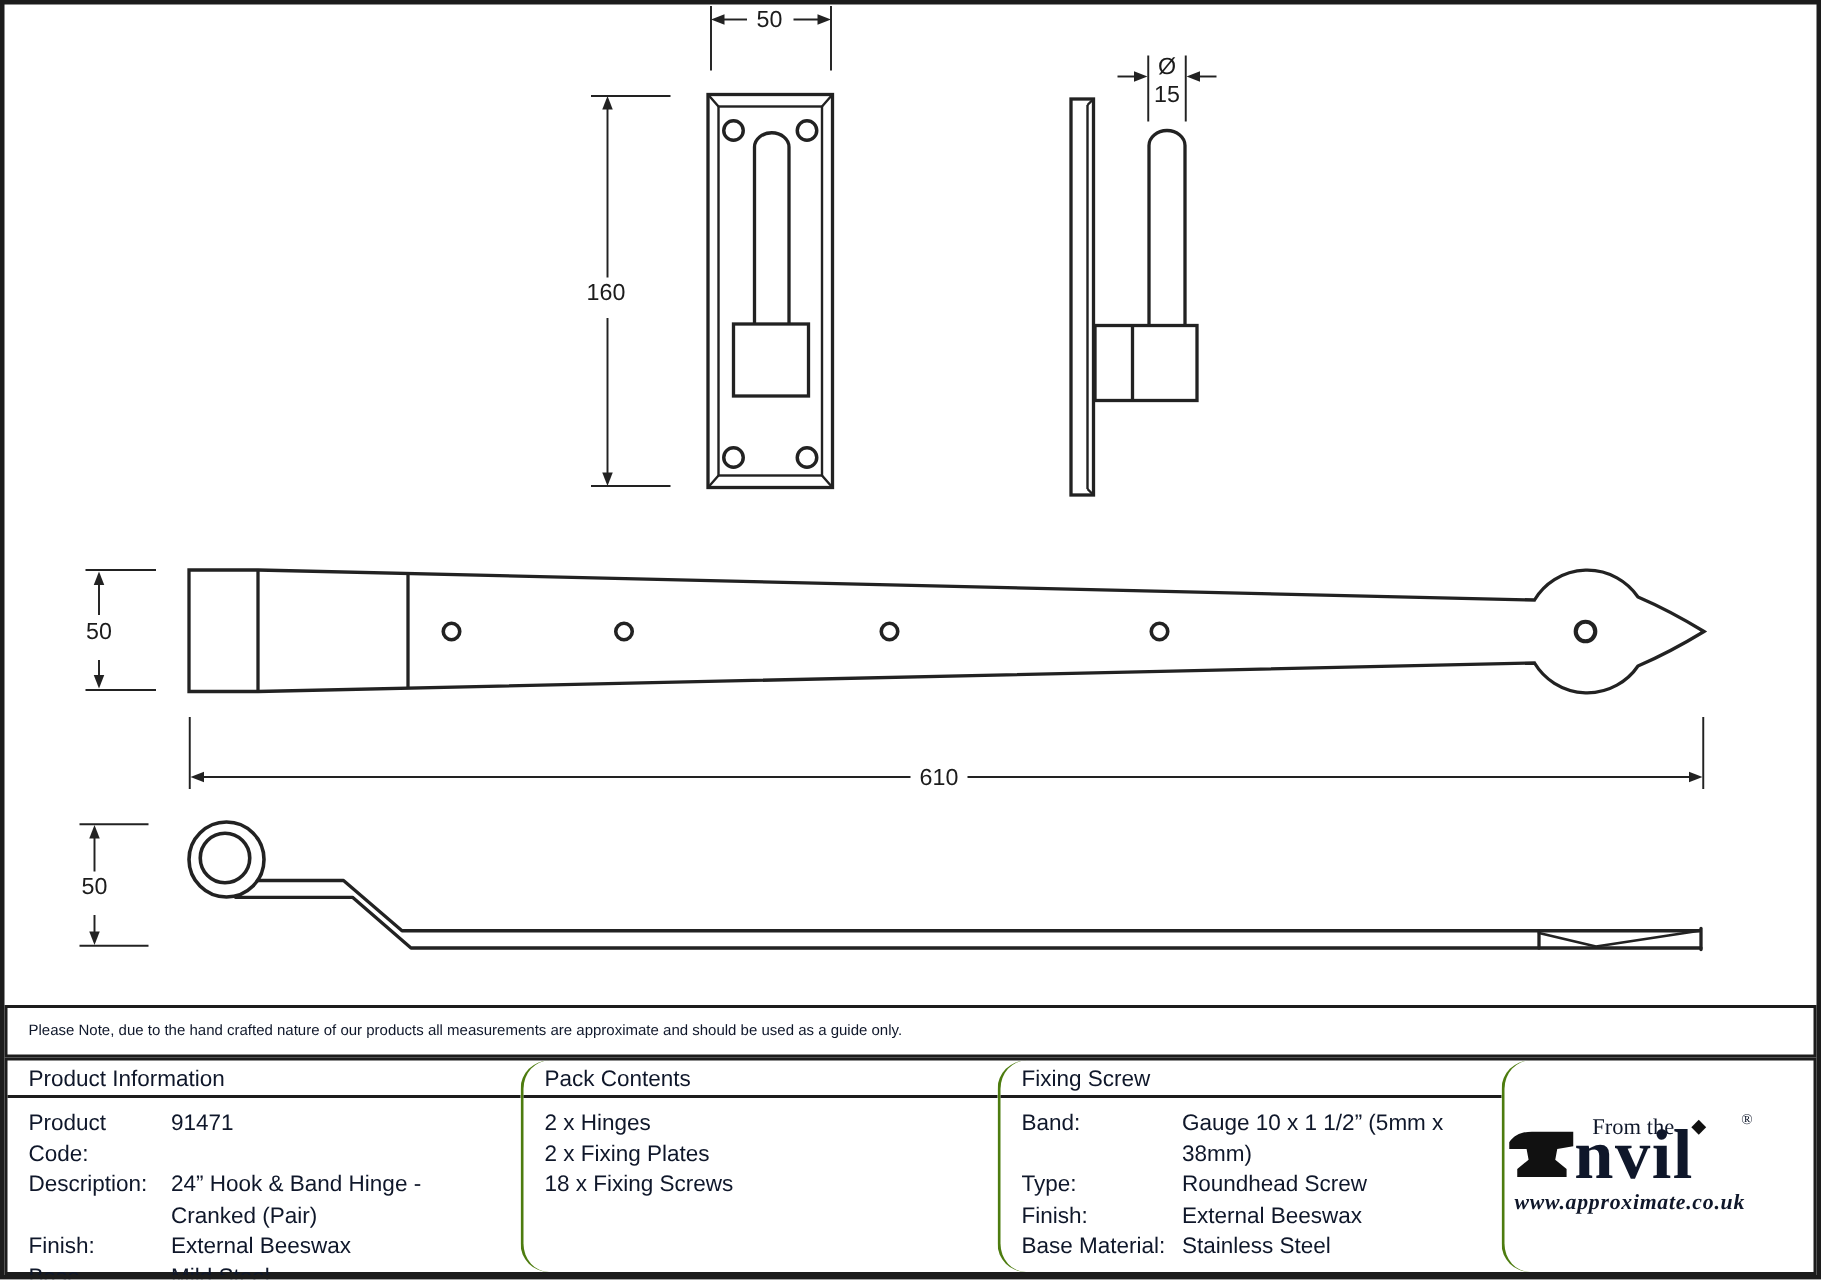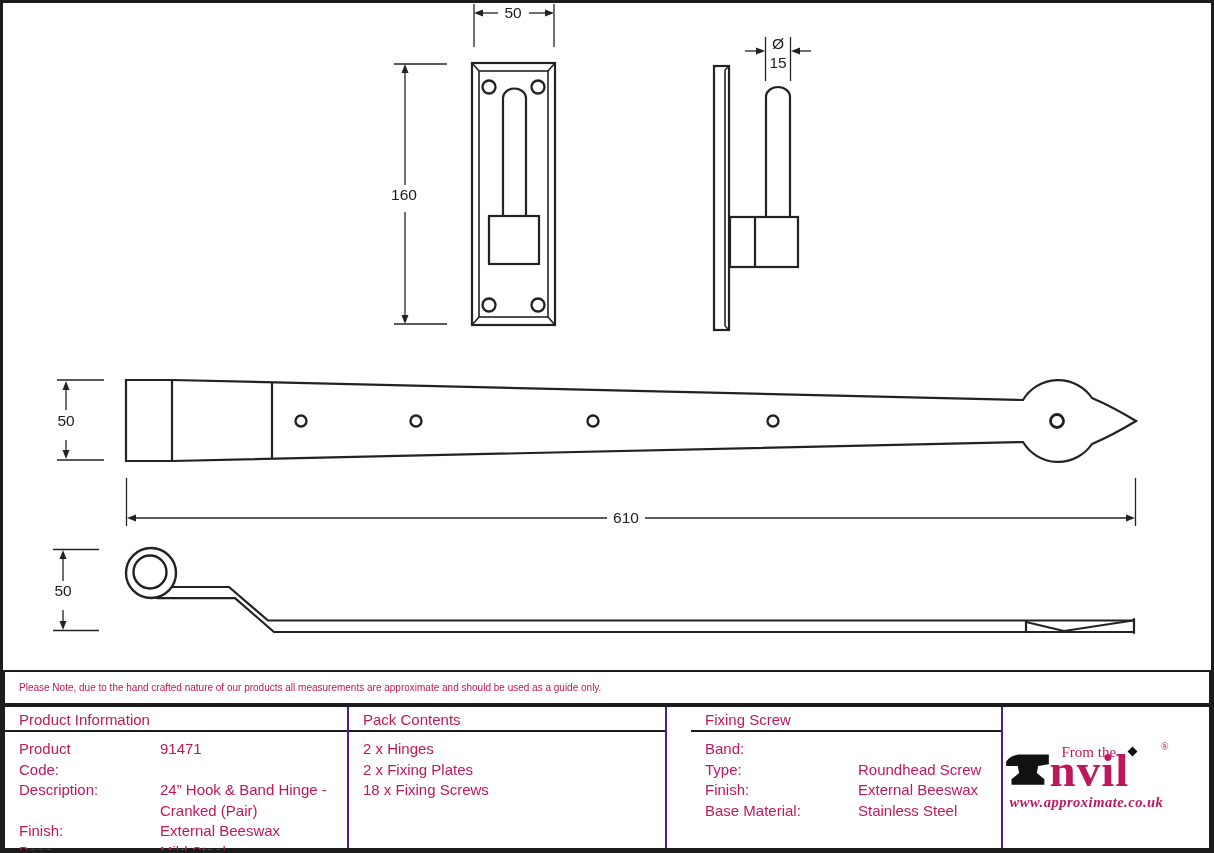--- a/index.html
+++ b/index.html
@@ -1,47 +1,47 @@
 <!DOCTYPE html>
 <html><head>
 <meta charset="utf-8">
 <style>
   html,body{margin:0;padding:0;background:#888;}
   .page{
     position:relative;width:1214px;height:853px;background:#ffffff;
-    font-family:"Liberation Sans",sans-serif;color:#be185d;overflow:hidden;
+    font-family:"Liberation Sans",sans-serif;color:#0f172a;overflow:hidden;
   }
   .page-border{position:absolute;inset:0;border:3px solid #1c1c1c;box-sizing:border-box;pointer-events:none;z-index:9;}
   svg.drawing{position:absolute;left:0;top:0;}
   svg.drawing text{font-family:"Liberation Sans",sans-serif;font-size:15.5px;fill:#1c1c1c;text-anchor:middle;}
 
   .note-bar{
     position:absolute;left:3px;top:670px;width:1208px;height:35px;
     border:2px solid #1c1c1c;box-sizing:border-box;
     display:flex;align-items:center;padding-left:14px;font-size:10px;
   }
   .spec-table{
     position:absolute;left:3px;top:705px;width:1208px;height:145px;
     border:2px solid #1c1c1c;box-sizing:border-box;display:flex;
   }
   .col{box-sizing:border-box;height:100%;}
-  .col + .col{border-left:2px solid #4c1d95;}
+  .col + .col{border-left:2px solid #4d7c0f;border-radius:19px;}
   .col-product{width:342px;}
   .col-pack{width:318px;}
-  .col-screw{width:336px;padding-left:24px;}
+  .col-screw{width:336px;}
   .col-logo{width:169px;display:flex;align-items:center;justify-content:center;}
   .col-header{
     height:25px;border-bottom:2px solid #1c1c1c;box-sizing:border-box;
     padding:4px 0 0 14px;font-size:15px;
   }
   .col-body{padding:7px 0 0 14px;font-size:15px;line-height:20.5px;}
   .kv{display:flex;}
   .kv .k{flex:0 0 95px;}
   .col-screw .kv .k{flex:0 0 107px;}
-  .kv .v{white-space:pre-line;margin-left:46px;}
+  .kv .v{white-space:pre-line;}
 
   
   .logo{position:relative;width:164px;height:68px;}
   .anvil-icon{position:absolute;left:0;top:6px;width:45px;height:40px;}
   .logo-brand{
     position:absolute;left:45px;top:6px;
     font-family:"Liberation Serif",serif;font-size:47px;font-weight:600;
     letter-spacing:1px;line-height:40px;
   }
   .logo-tagline{position:absolute;left:57px;top:0;font-family:"Liberation Serif",serif;font-size:15px;}
@@ -205,20 +205,21 @@
         <div>2 x Fixing Plates</div>
         <div>18 x Fixing Screws</div>
       </div>
     </div>
 
     <div class="col col-screw">
       <div class="col-header">Fixing Screw</div>
       <div class="col-body">
         <div class="kv">
           <span class="k">Band:</span>
+          <span class="v">Gauge 10 x 1 1/2” (5mm x 38mm)</span>
         </div>
         <div class="kv">
           <span class="k">Type:</span>
           <span class="v">Roundhead Screw</span>
         </div>
         <div class="kv">
           <span class="k">Finish:</span>
           <span class="v">External Beeswax</span>
         </div>
         <div class="kv">

